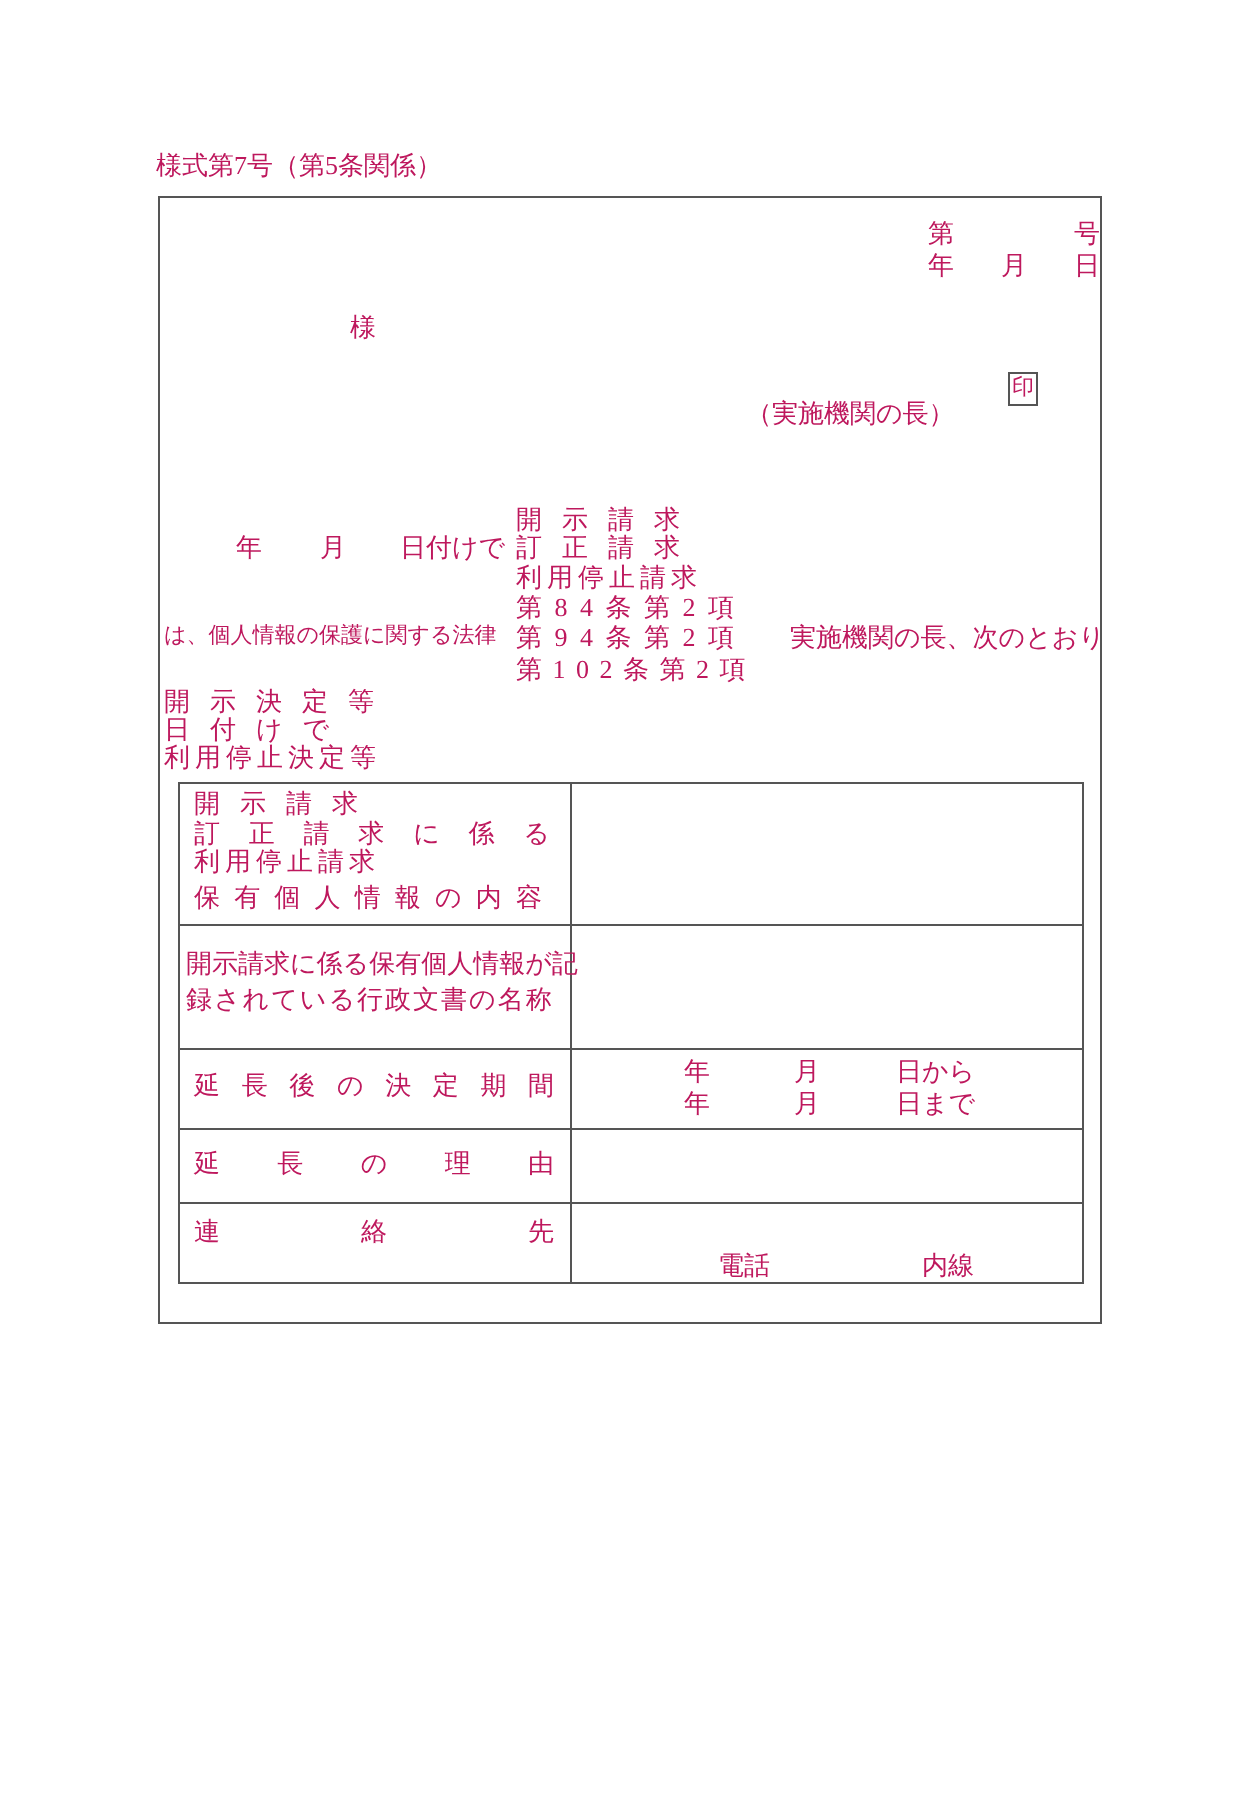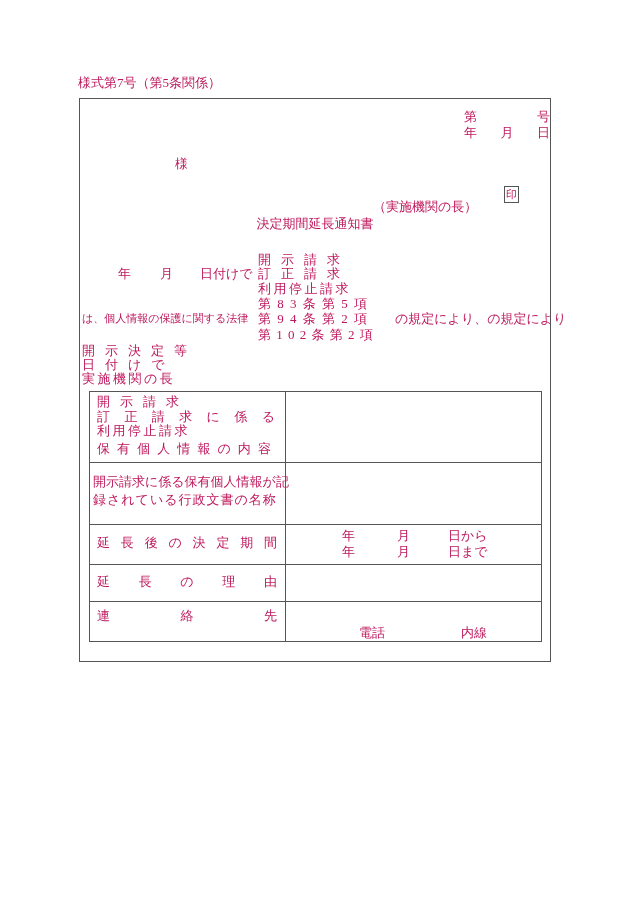--- a/index.html
+++ b/index.html
@@ -46,42 +46,41 @@
     <span>日</span>
   </div>
 
   <div class="abs" style="left:175px; top:157px">様</div>
 
   <div class="abs" style="left:373px; top:200px">（実施機関の長）</div>
   <div class="abs seal-box" style="left:504px; top:186px">
     <span>印</span>
   </div>
 
-  <div class="abs center" style="left:79px; top:217px; width:472px">決定期間延長通知書</div>
 
   <div class="abs ls10" style="left:258px; top:253px">開示請求</div>
 
   <div class="abs" style="left:118px; top:267px">年</div>
   <div class="abs" style="left:160px; top:267px">月</div>
   <div class="abs" style="left:200px; top:267px">日付けで</div>
   <div class="abs ls10" style="left:258px; top:267px">訂正請求</div>
 
   <div class="abs ls25" style="left:258px; top:282px">利用停止請求</div>
 
-  <div class="abs ls15" style="left:258px; top:297px">第 8 3 条 第 5 項</div>
+  <div class="abs ls15" style="left:258px; top:297px">第 8 4 条 第 2 項</div>
 
   <div class="abs small" style="left:82px; top:313px">は、個人情報の保護に関する法律</div>
   <div class="abs ls15" style="left:258px; top:312px">第 9 4 条 第 2 項</div>
-  <div class="abs" style="left:395px; top:312px">の規定により、の規定により</div>
+  <div class="abs" style="left:395px; top:312px">実施機関の長、次のとおり</div>
 
   <div class="abs ls1" style="left:258px; top:328px">第 1 0 2 条 第 2 項</div>
 
   <div class="abs ls10" style="left:82px; top:344px">開示決定等</div>
   <div class="abs ls10" style="left:82px; top:358px">日付けで</div>
-  <div class="abs ls25" style="left:82px; top:372px">実施機関の長</div>
+  <div class="abs ls25" style="left:82px; top:372px">利用停止決定等</div>
 
   <div class="abs box" style="left:89px; top:391px; width:453px; height:251px">
     <div class="vline" style="left:195px; height:249px"></div>
     <div class="hline" style="top:70px"></div>
     <div class="hline" style="top:132px"></div>
     <div class="hline" style="top:172px"></div>
     <div class="hline" style="top:209px"></div>
   </div>
 
   <div class="abs ls10" style="left:97px; top:395px">開示請求</div>

